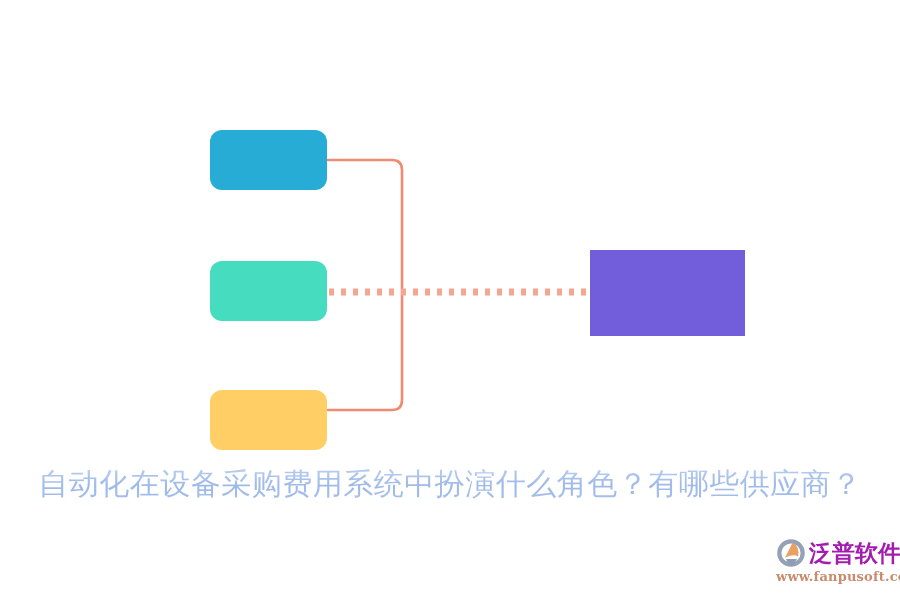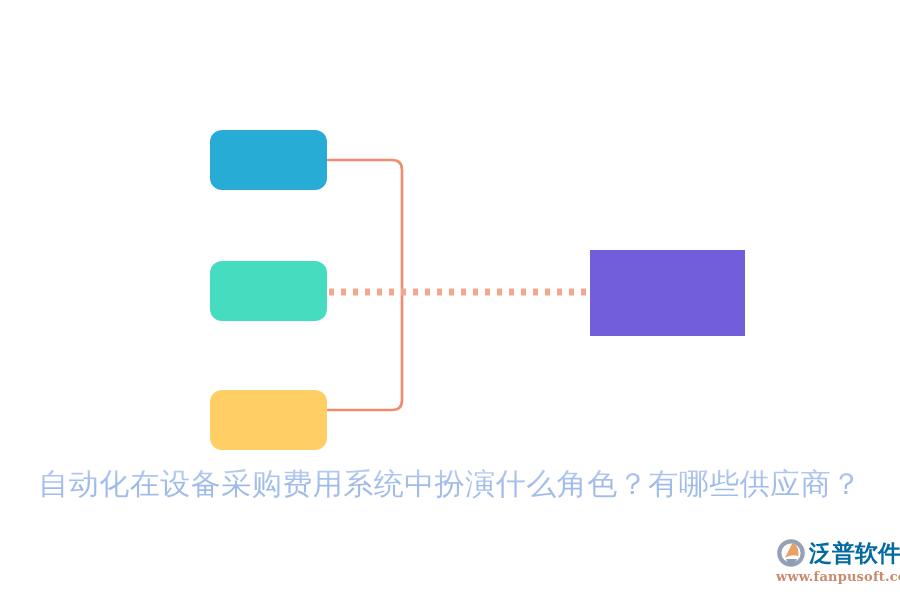--- a/index.html
+++ b/index.html
@@ -107,21 +107,21 @@
   #logo-mark {
     width: 30px;
     height: 30px;
     flex: 0 0 30px;
   }
   #logo-name {
     margin-left: 3px;
     font-family: "DejaVu Sans", "Liberation Sans", sans-serif;
     font-size: 23px;
     font-weight: bold;
-    color: #0369a1;
+    color: #a21caf;
     letter-spacing: 0px;
     line-height: 30px;
     white-space: nowrap;
   }
   #logo-url {
     margin-top: 1px;
     font-family: "DejaVu Serif", "Liberation Serif", serif;
     font-size: 13px;
     font-weight: bold;
     color: #C88B6E;

